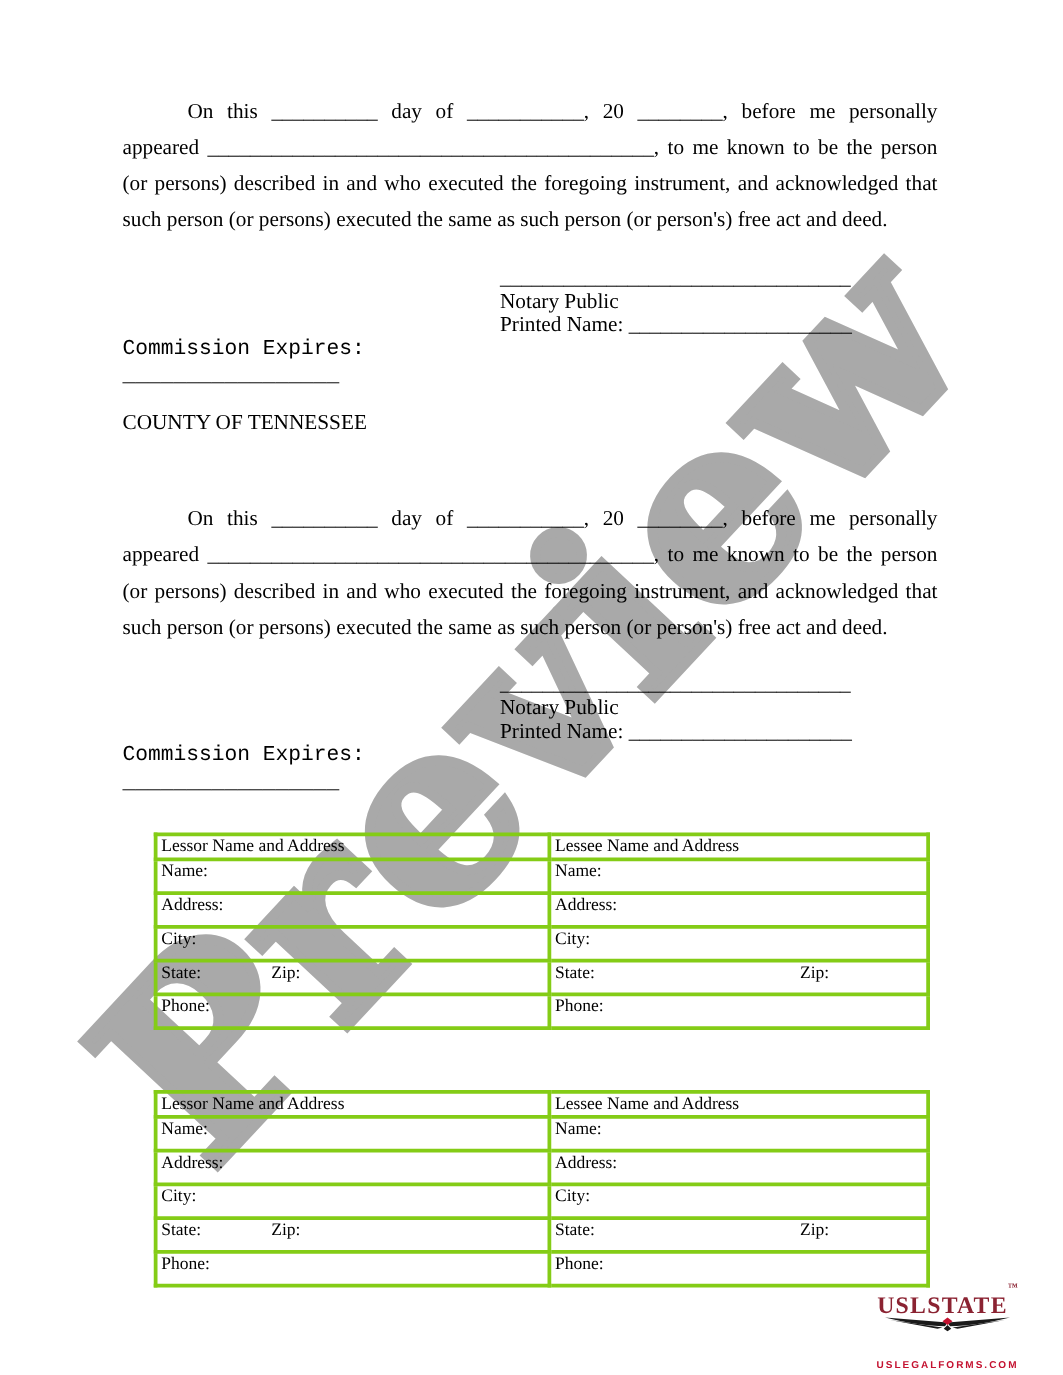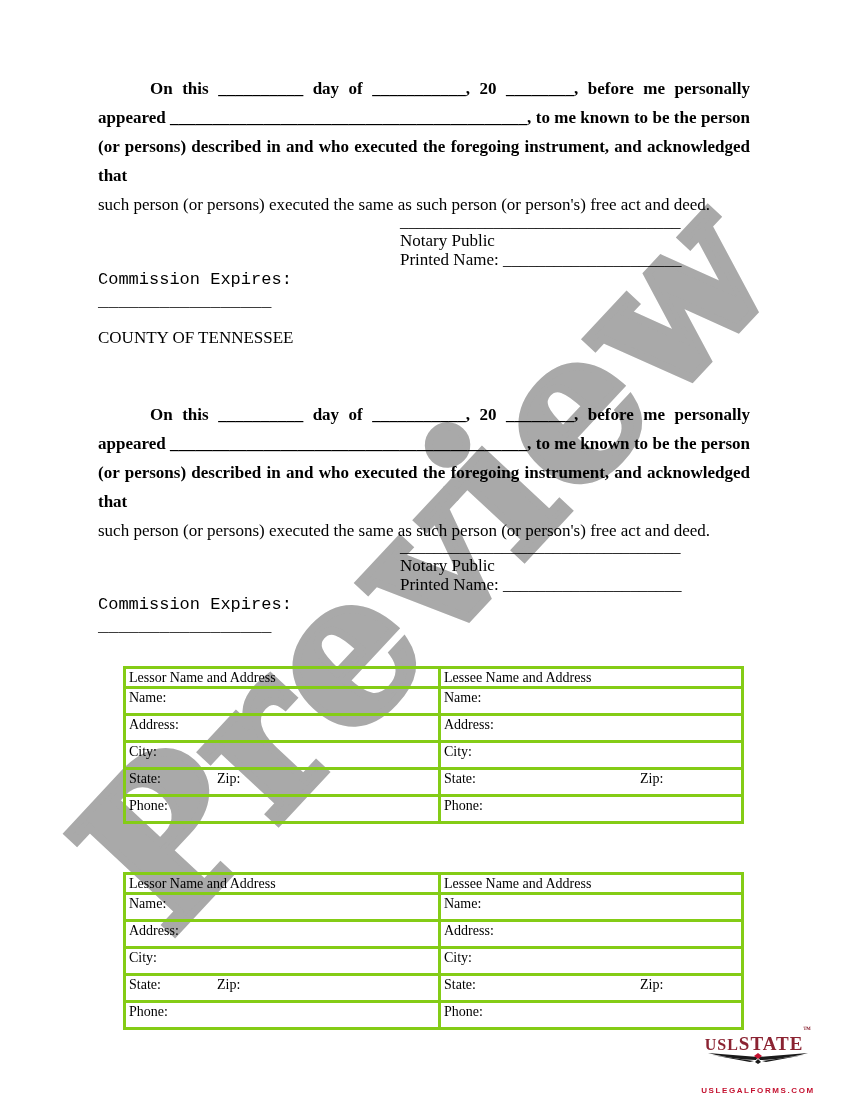--- a/index.html
+++ b/index.html
@@ -11,21 +11,21 @@
   .watermark {
     position:absolute; left:425px; top:562px;
     transform:translate(-50%,-50%) rotate(-47deg);
     font-family:"DejaVu Serif", serif; font-weight:bold;
     font-size:200px; line-height:1; color:#a9a9a9;
     -webkit-text-stroke:8px #a9a9a9; letter-spacing:4px;
     white-space:nowrap; z-index:0; user-select:none;
   }
   .blk { position:absolute; z-index:1; }
   .para { left:98px; width:652px; line-height:29px; }
-  .para .jline { text-align:justify; text-align-last:justify;font-weight:bold; }
+  .para .jline { text-align:justify; text-align-last:justify; }
   .para .jline.indent { padding-left:52px; }
   .para .lastline { text-align:justify; text-align-last:left; }
   .notary { left:400px; line-height:19px; white-space:nowrap; }
   .commission { left:98px; line-height:19px;font-family:Liberation Mono, monospace; }
   .commission .cline { margin-top:3px; }
   .heading { left:98px; line-height:19px; white-space:nowrap; }
   table.addr {
     border-collapse:collapse; width:602px; table-layout:fixed;
     font-size:14px; line-height:16px;
   }
@@ -37,21 +37,21 @@
   .addr .drow td { height:23px; }
   .addr .col-l { width:307px; }
   .addr .col-r { width:295px; }
   .st-l { display:inline-block; width:88px; }
   .st-r { display:inline-block; width:196px; }
   .logo { left:692px; top:1026px; width:132px; text-align:center; line-height:1; }
   .logo-brand {
     font-family:"Liberation Serif", serif; font-weight:bold;
     color:#8b2332; letter-spacing:1px; white-space:nowrap;
   }
-  .logo-brand .big { font-size:16px; }
+  .logo-brand .big { font-size:19px; }
   .logo-brand .small { font-size:19px; }
   .logo-brand sup { font-size:8px; vertical-align:18px; letter-spacing:0; }
   .logo-eagle { margin-top:-2px; }
   .logo-site {
     margin-top:19px; font-family:"Liberation Sans", sans-serif;
     font-weight:bold; font-size:8px; letter-spacing:1.6px; color:#c41230;
     white-space:nowrap;
   }
 </style>
 </head>

